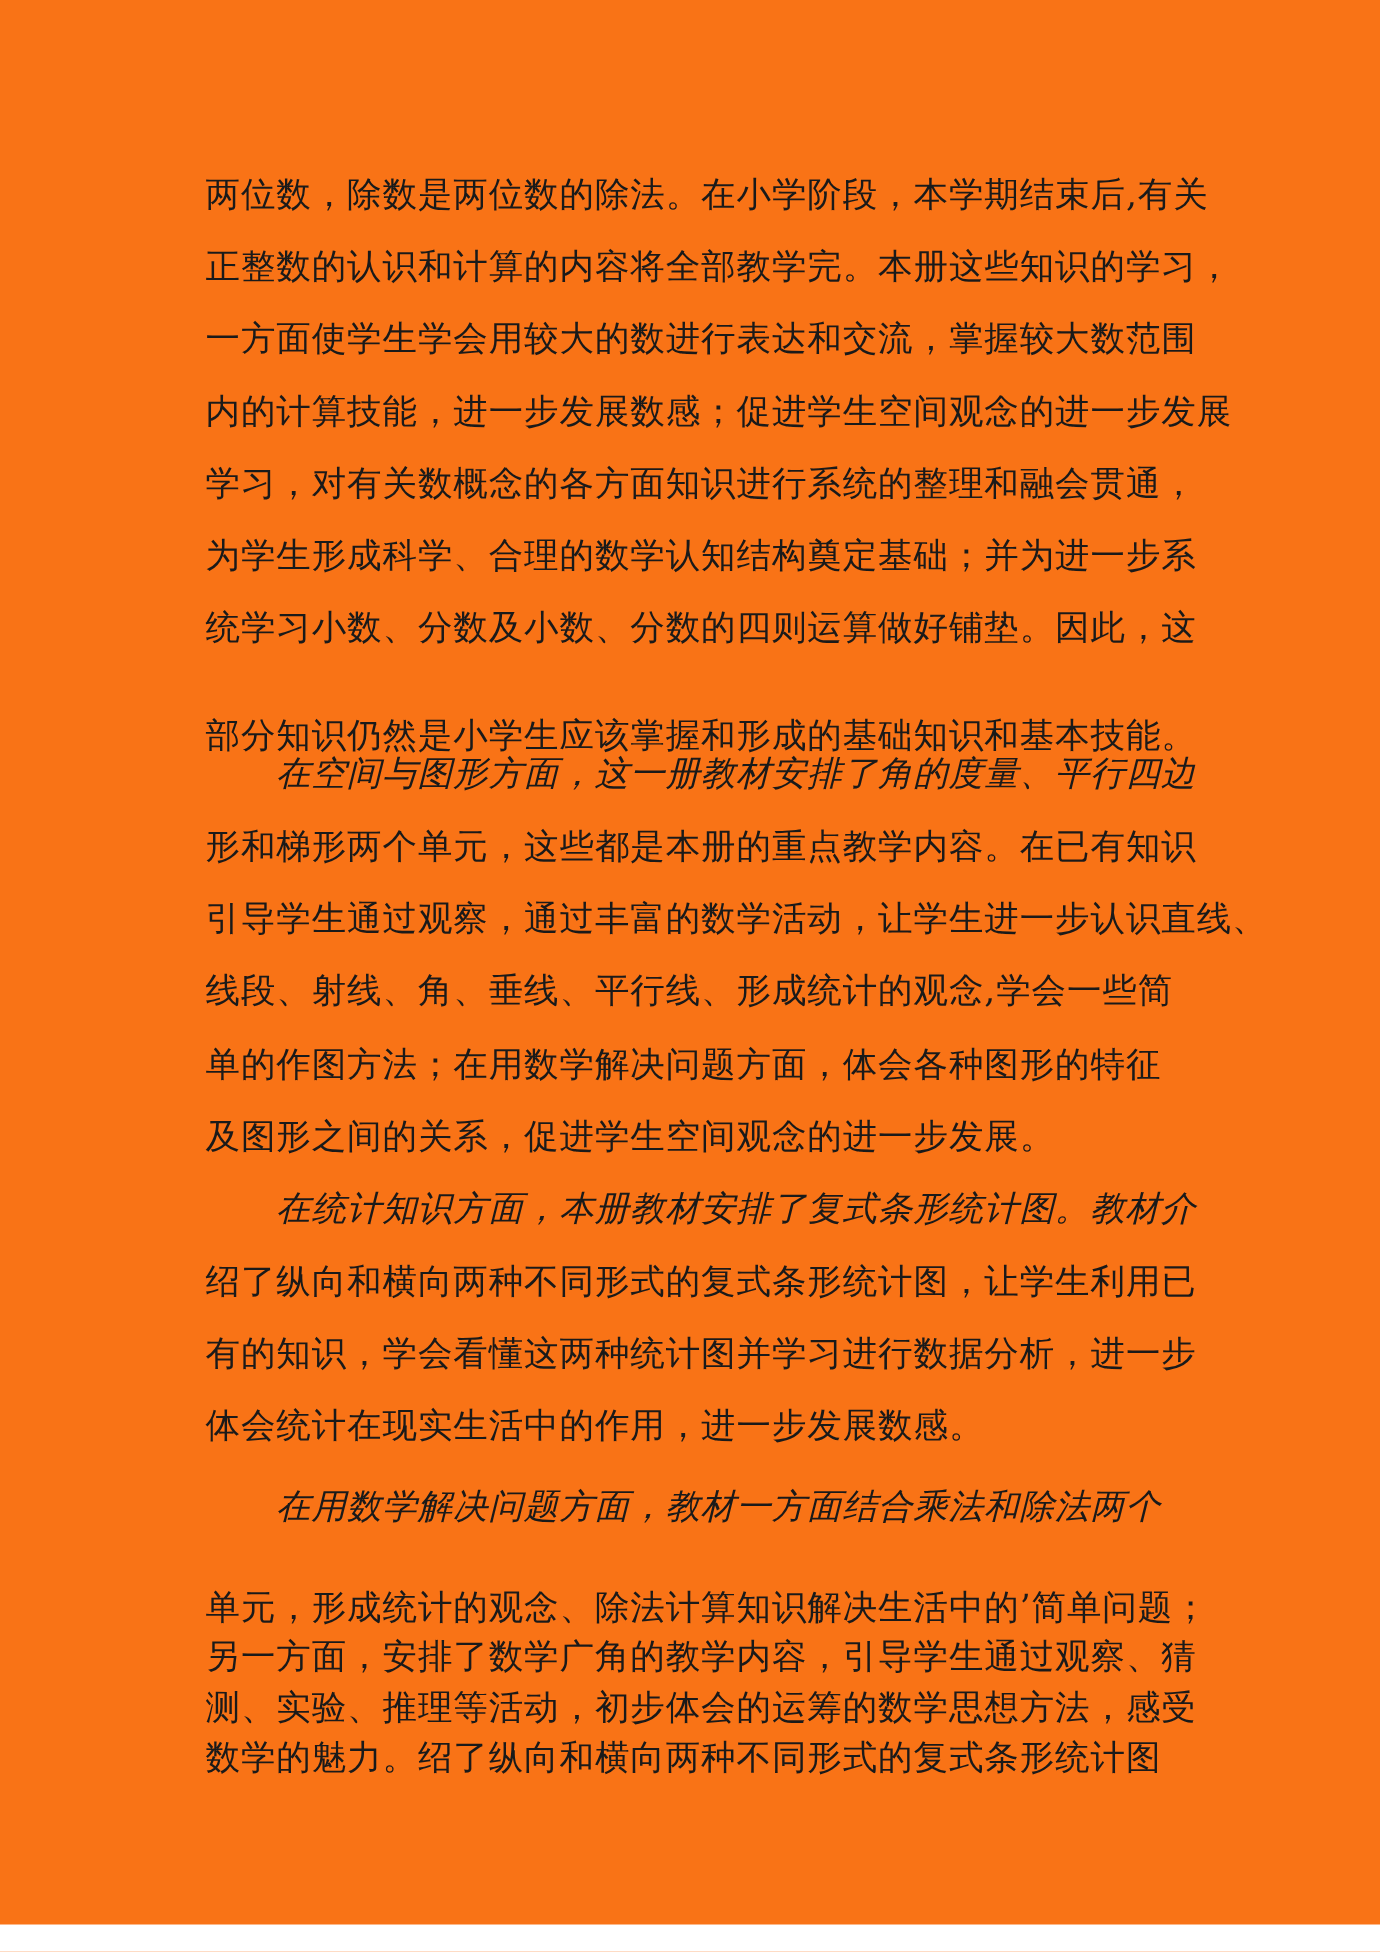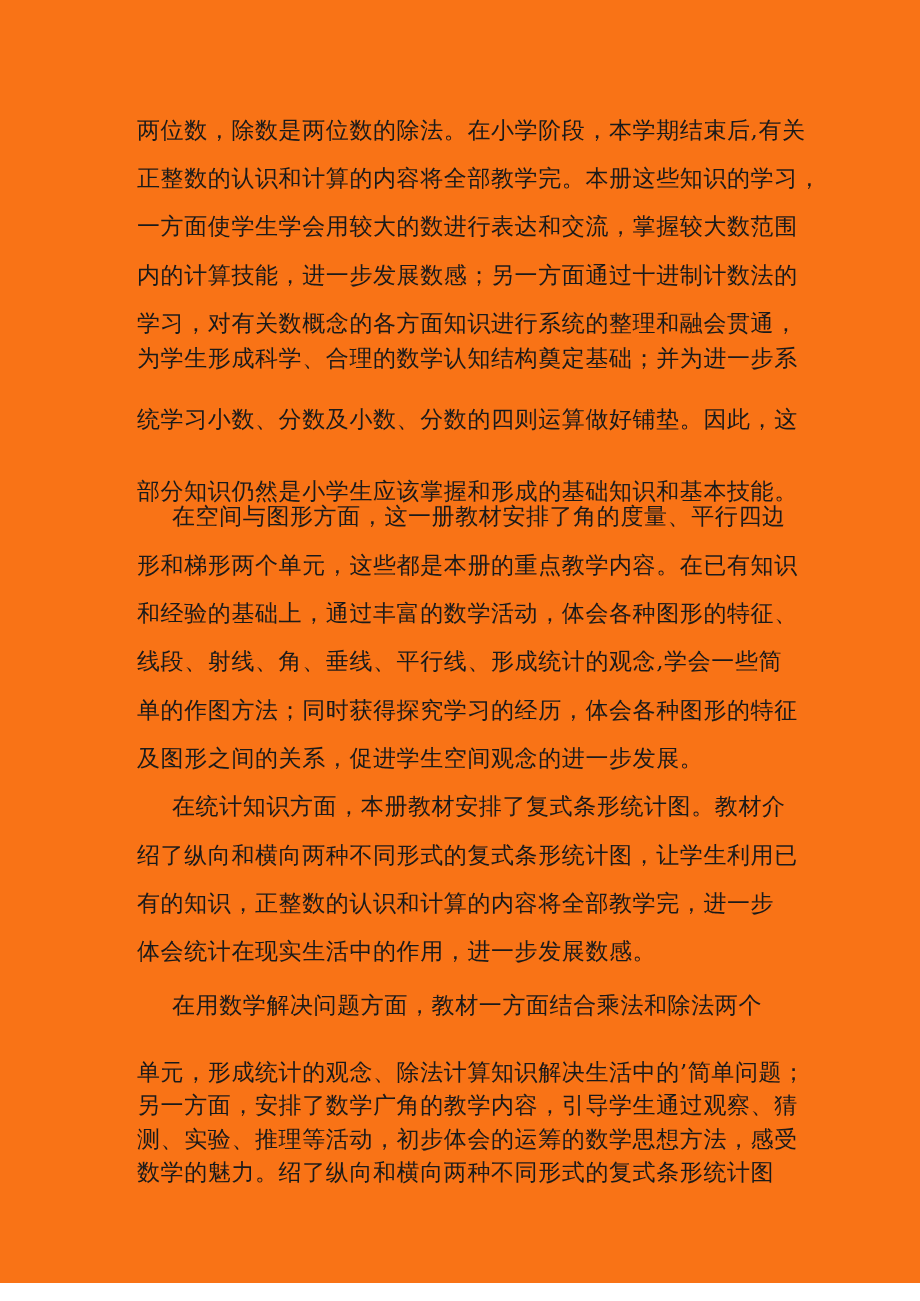--- a/index.html
+++ b/index.html
@@ -1,51 +1,51 @@
 <!DOCTYPE html>
 <html><head>
 <meta charset="utf-8">
 <style>
   html, body { margin: 0; padding: 0; background: #ffffff; }
   body { width: 920px; height: 1301px; position: relative; overflow: hidden;
          font-family: "DejaVu Serif", "Liberation Serif", serif; color: #1a1a1a; }
   .page { position: absolute; left: 0; top: 0; width: 920px; height: 1283px; background: #f97316; padding-left: 15px; }
   .line { position: absolute; left: 137px; font-size: 23px; line-height: 30px;
           white-space: nowrap; letter-spacing: 0.6px; }
-  .indent { left: 172px; }
+  .indent { left: 184px; font-style: italic; }
 </style>
 </head>
 <body>
 
 <div class="page">
 
   <div>
     <div class="line" style="top:115px">两位数，除数是两位数的除法。在小学阶段，本学期结束后,有关</div>
     <div class="line" style="top:163px">正整数的认识和计算的内容将全部教学完。本册这些知识的学习，</div>
     <div class="line" style="top:211px">一方面使学生学会用较大的数进行表达和交流，掌握较大数范围</div>
-    <div class="line" style="top:260px">内的计算技能，进一步发展数感；另一方面通过十进制计数法的</div>
+    <div class="line" style="top:260px">内的计算技能，进一步发展数感；促进学生空间观念的进一步发展</div>
     <div class="line" style="top:308px">学习，对有关数概念的各方面知识进行系统的整理和融会贯通，</div>
-    <div class="line" style="top:343px">为学生形成科学、合理的数学认知结构奠定基础；并为进一步系</div>
+    <div class="line" style="top:356px">为学生形成科学、合理的数学认知结构奠定基础；并为进一步系</div>
     <div class="line" style="top:404px">统学习小数、分数及小数、分数的四则运算做好铺垫。因此，这</div>
     <div class="line" style="top:476px">部分知识仍然是小学生应该掌握和形成的基础知识和基本技能。</div>
   </div>
 
   <div>
     <div class="line indent" style="top:501px">在空间与图形方面，这一册教材安排了角的度量、平行四边</div>
     <div class="line" style="top:550px">形和梯形两个单元，这些都是本册的重点教学内容。在已有知识</div>
-    <div class="line" style="top:598px">和经验的基础上，通过丰富的数学活动，体会各种图形的特征、</div>
+    <div class="line" style="top:598px">引导学生通过观察，通过丰富的数学活动，让学生进一步认识直线、</div>
     <div class="line" style="top:646px">线段、射线、角、垂线、平行线、形成统计的观念,学会一些简</div>
-    <div class="line" style="top:695px">单的作图方法；同时获得探究学习的经历，体会各种图形的特征</div>
+    <div class="line" style="top:695px">单的作图方法；在用数学解决问题方面，体会各种图形的特征</div>
     <div class="line" style="top:743px">及图形之间的关系，促进学生空间观念的进一步发展。</div>
   </div>
 
   <div>
     <div class="line indent" style="top:791px">在统计知识方面，本册教材安排了复式条形统计图。教材介</div>
     <div class="line" style="top:840px">绍了纵向和横向两种不同形式的复式条形统计图，让学生利用已</div>
-    <div class="line" style="top:888px">有的知识，正整数的认识和计算的内容将全部教学完，进一步</div>
+    <div class="line" style="top:888px">有的知识，学会看懂这两种统计图并学习进行数据分析，进一步</div>
     <div class="line" style="top:936px">体会统计在现实生活中的作用，进一步发展数感。</div>
   </div>
 
   <div>
     <div class="line indent" style="top:990px">在用数学解决问题方面，教材一方面结合乘法和除法两个</div>
     <div class="line" style="top:1057px">单元，形成统计的观念、除法计算知识解决生活中的’简单问题；</div>
     <div class="line" style="top:1090px">另一方面，安排了数学广角的教学内容，引导学生通过观察、猜</div>
     <div class="line" style="top:1124px">测、实验、推理等活动，初步体会的运筹的数学思想方法，感受</div>
     <div class="line" style="top:1157px">数学的魅力。绍了纵向和横向两种不同形式的复式条形统计图</div>
   </div>

